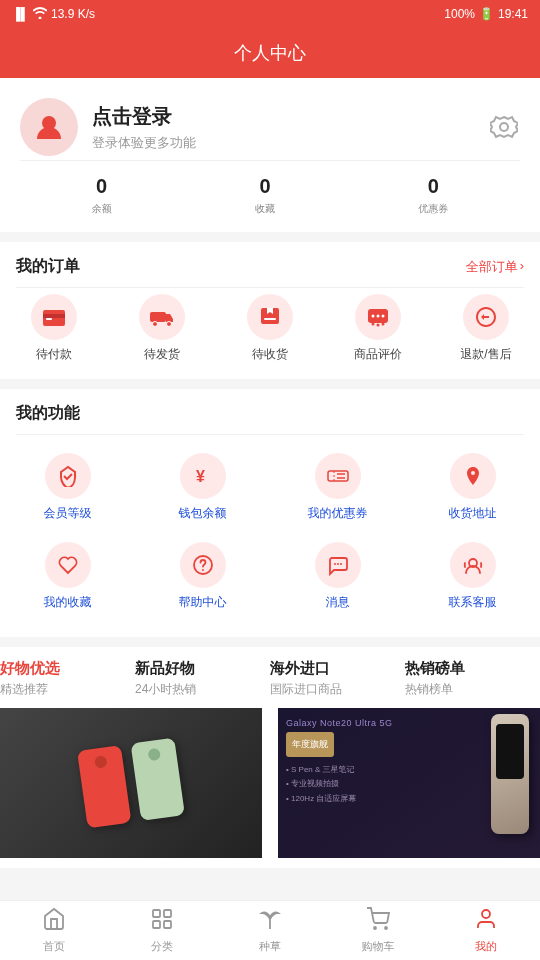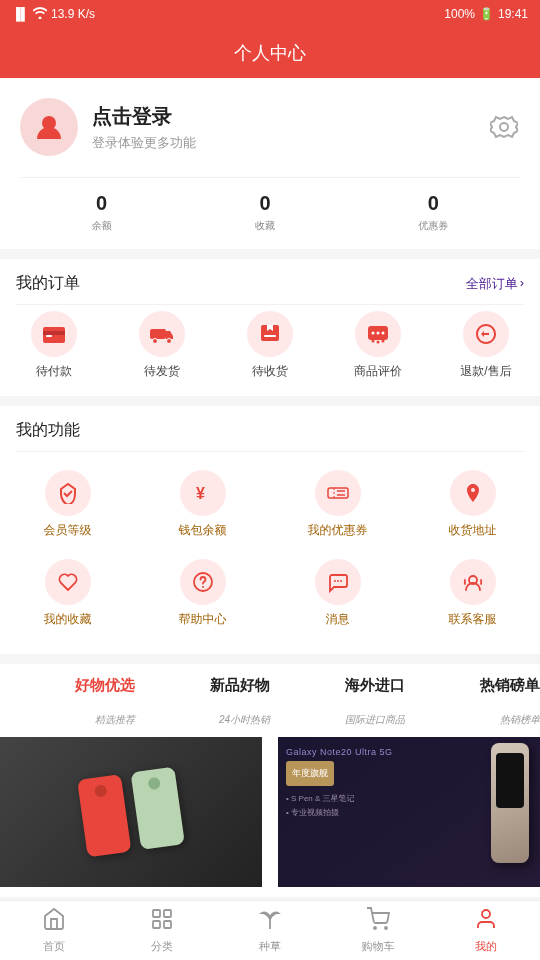--- a/index.html
+++ b/index.html
@@ -42,21 +42,21 @@
     
     .profile-card {
       background: white;
       margin: 0;
       padding: 20px 20px 16px;
     }
     .profile-top {
       display: flex;
       align-items: center;
       justify-content: space-between;
-      margin-bottom: 21px;
+      margin-bottom: 4px;
     }
     .profile-left {
       display: flex;
       align-items: center;
       gap: 14px;
     }
     .avatar {
       width: 58px;
       height: 58px;
       border-radius: 50%;
@@ -115,26 +115,26 @@
       margin-top: 10px;
     }
     .section-header {
       display: flex;
       align-items: center;
       justify-content: space-between;
       padding: 14px 16px 10px;
     }
     .section-title {
       font-size: 16px;
-      font-weight: 400;
+      font-weight: 700;
       color: #222;
     }
     .section-more {
       font-size: 13px;
-      color: #4c1d95;
+      color: #ef4444;
       display: flex;
       align-items: flex-start;
     }
 
     
     .orders-row {
       display: flex;
       justify-content: space-around;
       padding: 6px 0 16px;
       text-align: center;
@@ -179,54 +179,53 @@
       height: 46px;
       background: #ffe8e8;
       border-radius: 50%;
       display: flex;
       align-items: center;
       justify-content: center;
       font-size: 20px;
     }
     .feature-label {
       font-size: 12px;
-      color: #a16207;
+      color: #1d4ed8;
     }
 
     
     .categories-section {
       background: white;
       margin-top: 10px;
       padding: 0 0 10px;
     }
     .categories-row {
       display: flex;
       justify-content: space-around;
       padding: 12px 0 8px;
     }
     .category-item {
       display: flex;
       flex-direction: column;
-      align-items: flex-end;
-      gap: 18px;
+      align-items: flex-start;
+      gap: 3px;
       flex: 1;
     }
     .category-name {
       font-size: 15px;
       font-weight: 600;
       color: #222;
     }
     .category-name.active {
       color: #e8453c;
       font-weight: 700;
     }
     .category-sub {
-      font-size: 10px;
+      font-size: 12px;
       color: #999;
-      font-style: italic;
     }
 
     
     .products-grid {
       display: flex;
       gap: 16px;
       padding: 0 0 0;
       margin-top: 2px;
     }
     .product-card {
@@ -529,20 +528,21 @@
       </div>
     </div>
 
     <div class="product-card" style="background: linear-gradient(145deg, #1a1530 0%, #251a35 100%);">
       <div style="padding:10px 8px; height:100%; position:relative;">
         <div style="font-size:9px;color:#9988cc;letter-spacing:0.5px;">Galaxy Note20 Ultra 5G</div>
         <div style="background:#b8965a;color:white;font-size:9px;padding:6px 6px;border-radius:3px;display:inline-block;margin:4px 0;">年度旗舰</div>
         <div style="font-size:8px;color:#9988aa;line-height:1.8;margin-top:2px;">
           <div>• S Pen &amp; 三星笔记</div>
           <div>• 专业视频拍摄</div>
+          <div>• 120Hz 自适应屏幕</div>
         </div>
         
         <div style="position:absolute;right:6px;top:6px;width:48px;height:130px;">
           <div style="width:38px;height:120px;background:linear-gradient(160deg,#d4c8b8 0%,#9a8878 100%);border-radius:8px;margin:0 auto;box-shadow:3px 3px 10px rgba(0,0,0,0.5);position:relative;">
             <div style="width:28px;height:55px;background:#111;border-radius:4px;position:absolute;top:10px;left:50%;transform:translateX(-50%);"></div>
           </div>
         </div>
       </div>
     </div>
   </div>

